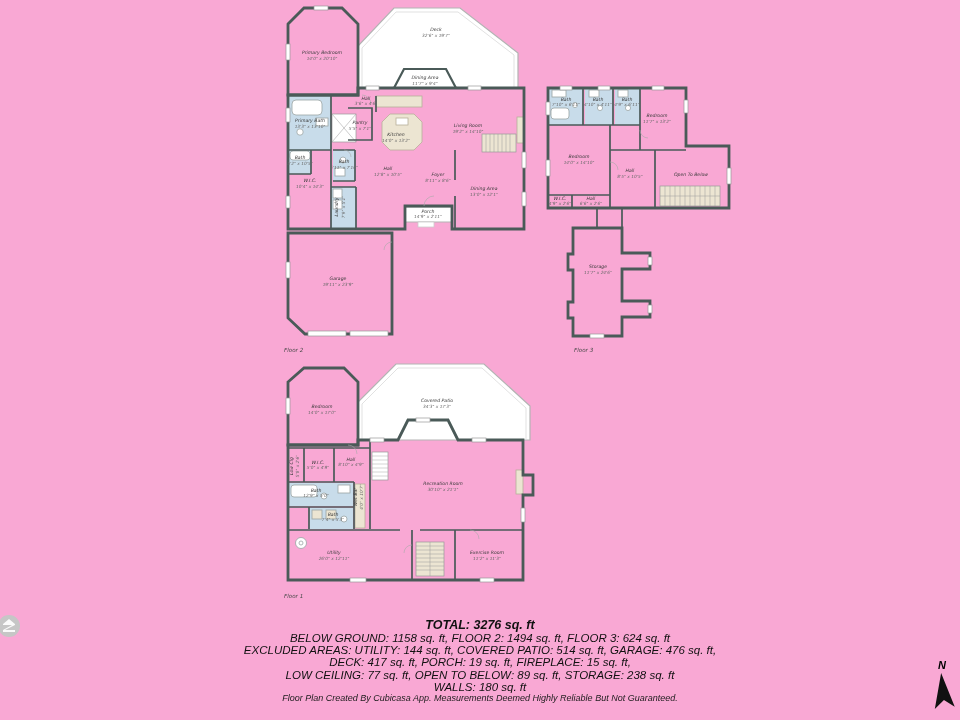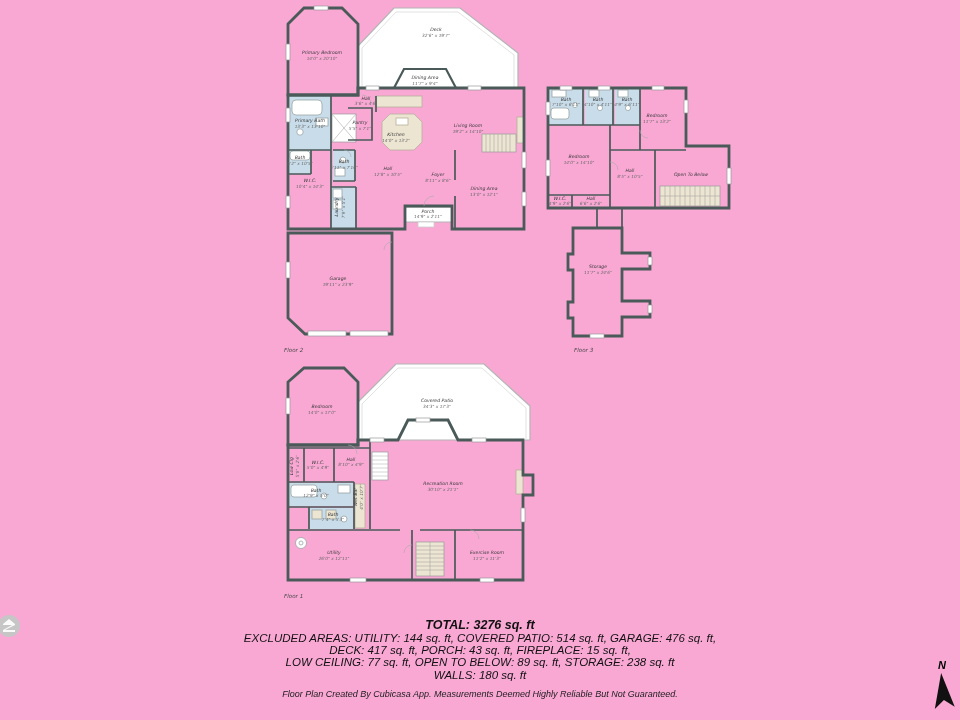--- a/index.html
+++ b/index.html
@@ -6,21 +6,21 @@
   .canvas{position:relative;width:960px;height:720px;background:#f9a8d4;overflow:hidden;
           font-family:"Liberation Sans","DejaVu Sans",sans-serif;color:#111;font-style:italic;}
   .plan{position:absolute;}
   svg text{font-family:"DejaVu Sans","Liberation Sans",sans-serif;}
   .rn{font-size:4.6px;fill:#3a3a3a;text-anchor:middle;}
   .rd{font-size:4.3px;fill:#6a6a6a;text-anchor:middle;}
   .fl{font-size:5.6px;fill:#4a4a4a;text-anchor:start;}
   .footer{position:absolute;left:0;top:619px;width:100%;text-align:center;}
   .footer .total{font-size:12.5px;font-weight:bold;line-height:13px;}
   .footer .line{font-size:11.5px;line-height:12.2px;}
-  .footer .disclaimer{font-size:9px;margin-top:8px;color:#1c1c1c;}
+  .footer .disclaimer{font-size:9px;color:#1c1c1c;}
   .compass{position:absolute;left:924px;top:660px;width:36px;height:56px;text-align:center;}
   .compass .n{font-size:11px;font-weight:bold;color:#000;line-height:11px;}
   .watermark{position:absolute;left:-2px;top:613px;width:26px;height:26px;}
 </style>
 </head>
 <body>
 
 <div class="canvas">
 
   <div class="plan" style="left:280px;top:0px;width:250px;height:358px;">
@@ -273,22 +273,23 @@
         <text class="rd" x="334" y="560">26'0" x 12'11"</text>
         <text class="rn" x="487" y="554">Exercise Room</text>
         <text class="rd" x="487" y="560">11'2" x 11'3"</text>
         <text class="fl" x="284" y="598">Floor 1</text>
       </g>
     </svg>
   </div>
 
   <div class="footer">
     <div class="total">TOTAL: 3276 sq. ft</div>
+    <div class="line">BELOW GROUND: 1158 sq. ft, FLOOR 2: 1494 sq. ft, FLOOR 3: 624 sq. ft</div>
     <div class="line">EXCLUDED AREAS: UTILITY: 144 sq. ft, COVERED PATIO: 514 sq. ft, GARAGE: 476 sq. ft,</div>
-    <div class="line">DECK: 417 sq. ft, PORCH: 43 sq. ft, FIREPLACE: 15 sq. ft,</div>
+    <div class="line">DECK: 417 sq. ft, PORCH: 19 sq. ft, FIREPLACE: 15 sq. ft,</div>
     <div class="line">LOW CEILING: 77 sq. ft, OPEN TO BELOW: 89 sq. ft, STORAGE: 238 sq. ft</div>
     <div class="line">WALLS: 180 sq. ft</div>
     <div class="disclaimer">Floor Plan Created By Cubicasa App. Measurements Deemed Highly Reliable But Not Guaranteed.</div>
   </div>
 
   <div class="compass">
     <div class="n">N</div>
     <svg width="36" height="40" viewBox="0 0 36 40">
       <polygon points="19,2 29,37 19,29 9,37" fill="#111111" transform="rotate(-6 19 20)"></polygon>
     </svg>

